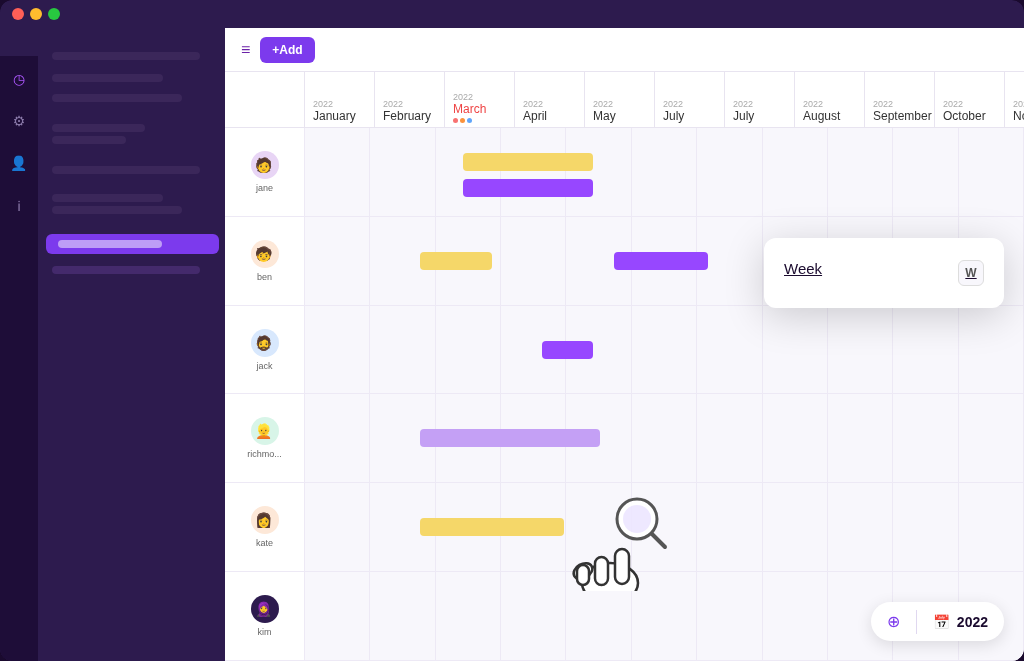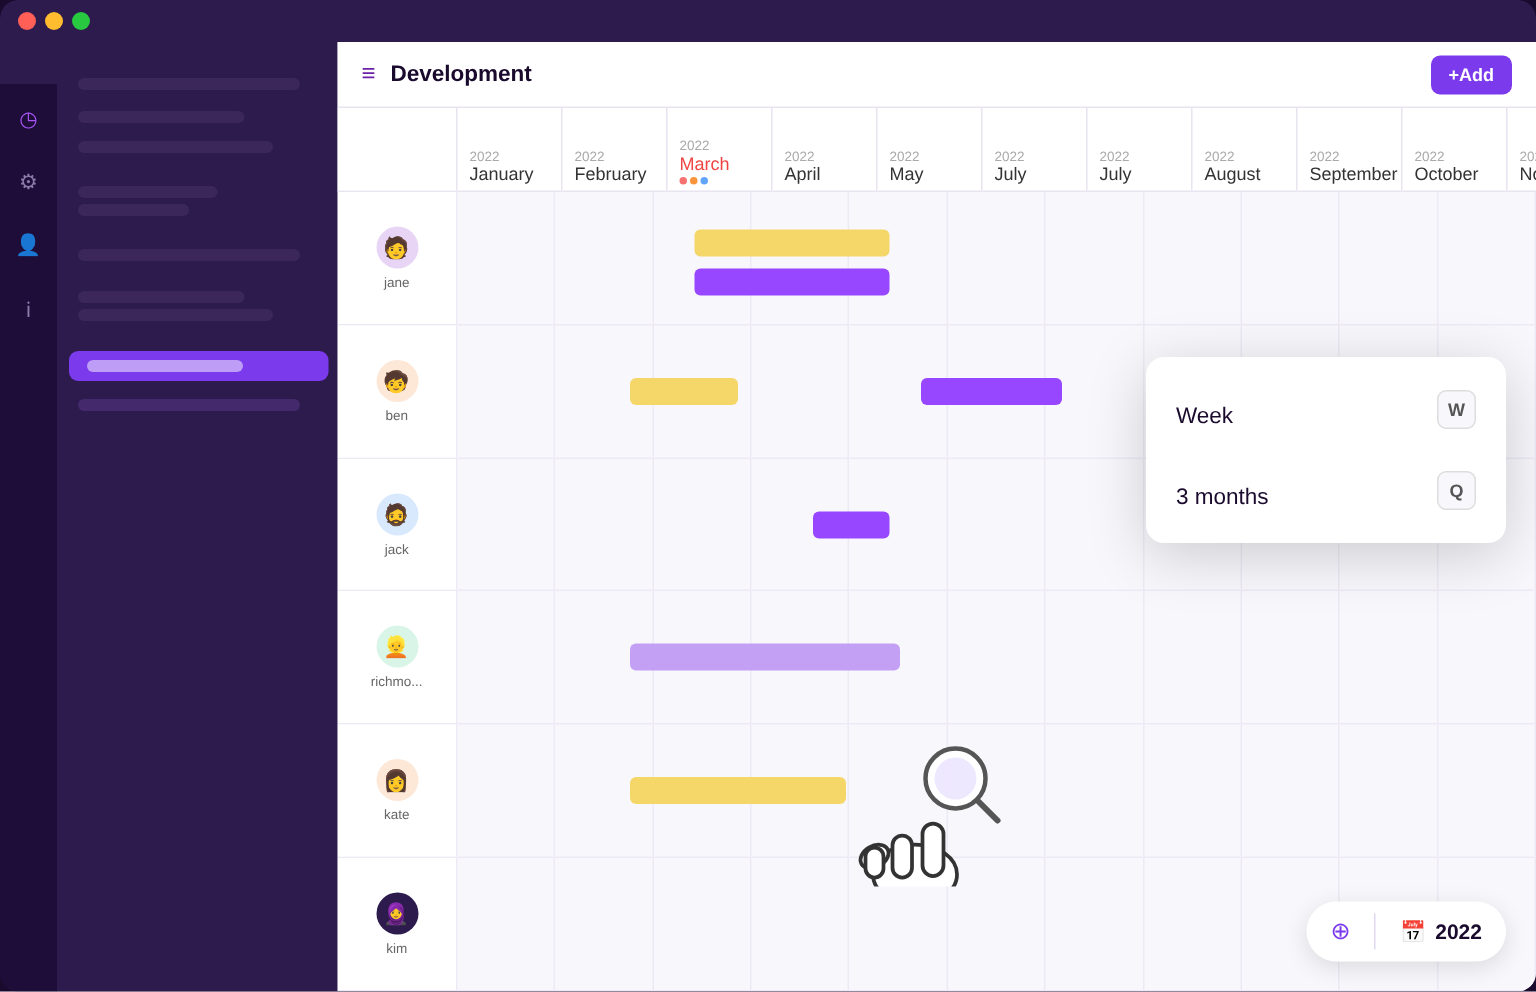--- a/index.html
+++ b/index.html
@@ -324,27 +324,28 @@
       border-radius: 12px;
       box-shadow: 0 8px 40px rgba(0,0,0,0.18);
       width: 240px;
       z-index: 100;
       overflow: hidden;
       padding: 8px 0;
     }
 
     .dropdown-item {
       display: flex;
-      align-items: flex-end;
+      align-items: flex-start;
       justify-content: space-between;
       padding: 14px 20px;
       cursor: pointer;
       font-size: 15px;
       color: #1a0a2e;
       font-weight: 400;
+      text-decoration: underline;
     }
 
     .dropdown-item.selected {
       background: #7c3aed;
       color: white;
     }
 
     .kbd-badge {
       width: 26px;
       height: 26px;
@@ -461,21 +462,20 @@
         <div style="margin-top:4px;">
           <div class="sidebar-placeholder w80" style="background:#5b3a8a;"></div>
         </div>
       </div>
     </div>
 
     <div class="content">
 
       <div class="header">
         <span class="header-icon">≡</span>
-        <span class="header-title">Development</span>
         <button class="add-button">+Add</button>
       </div>
 
       <div class="timeline-header">
         <div style="width:80px; flex-shrink:0; border-right:1px solid #e8e4f0; background:white;"></div>
         <div class="timeline-months" id="months-container">
         <div class="month-col">
               <div class="month-year">2022</div>
               <div class="month-name">January</div>
             </div>
@@ -662,24 +662,20 @@
                 </div>
               </div>
             </div>
           </div>
       </div>
 
       <div class="dropdown-menu" id="dropdown-container">
       <div class="dropdown-item">
             <span>Week</span>
             <div class="kbd-badge">W</div>
-          </div>
-          <div class="dropdown-item">
-            <span>3 months</span>
-            <div class="kbd-badge">Q</div>
           </div>
         </div>
 
       <div class="cursor-illustration">
         <svg viewBox="0 0 120 100" width="120" height="100">
 
           <g transform="translate(0, 20)">
 
             <ellipse cx="55" cy="72" rx="28" ry="20" fill="white" stroke="#333" stroke-width="2.5"></ellipse>
 

